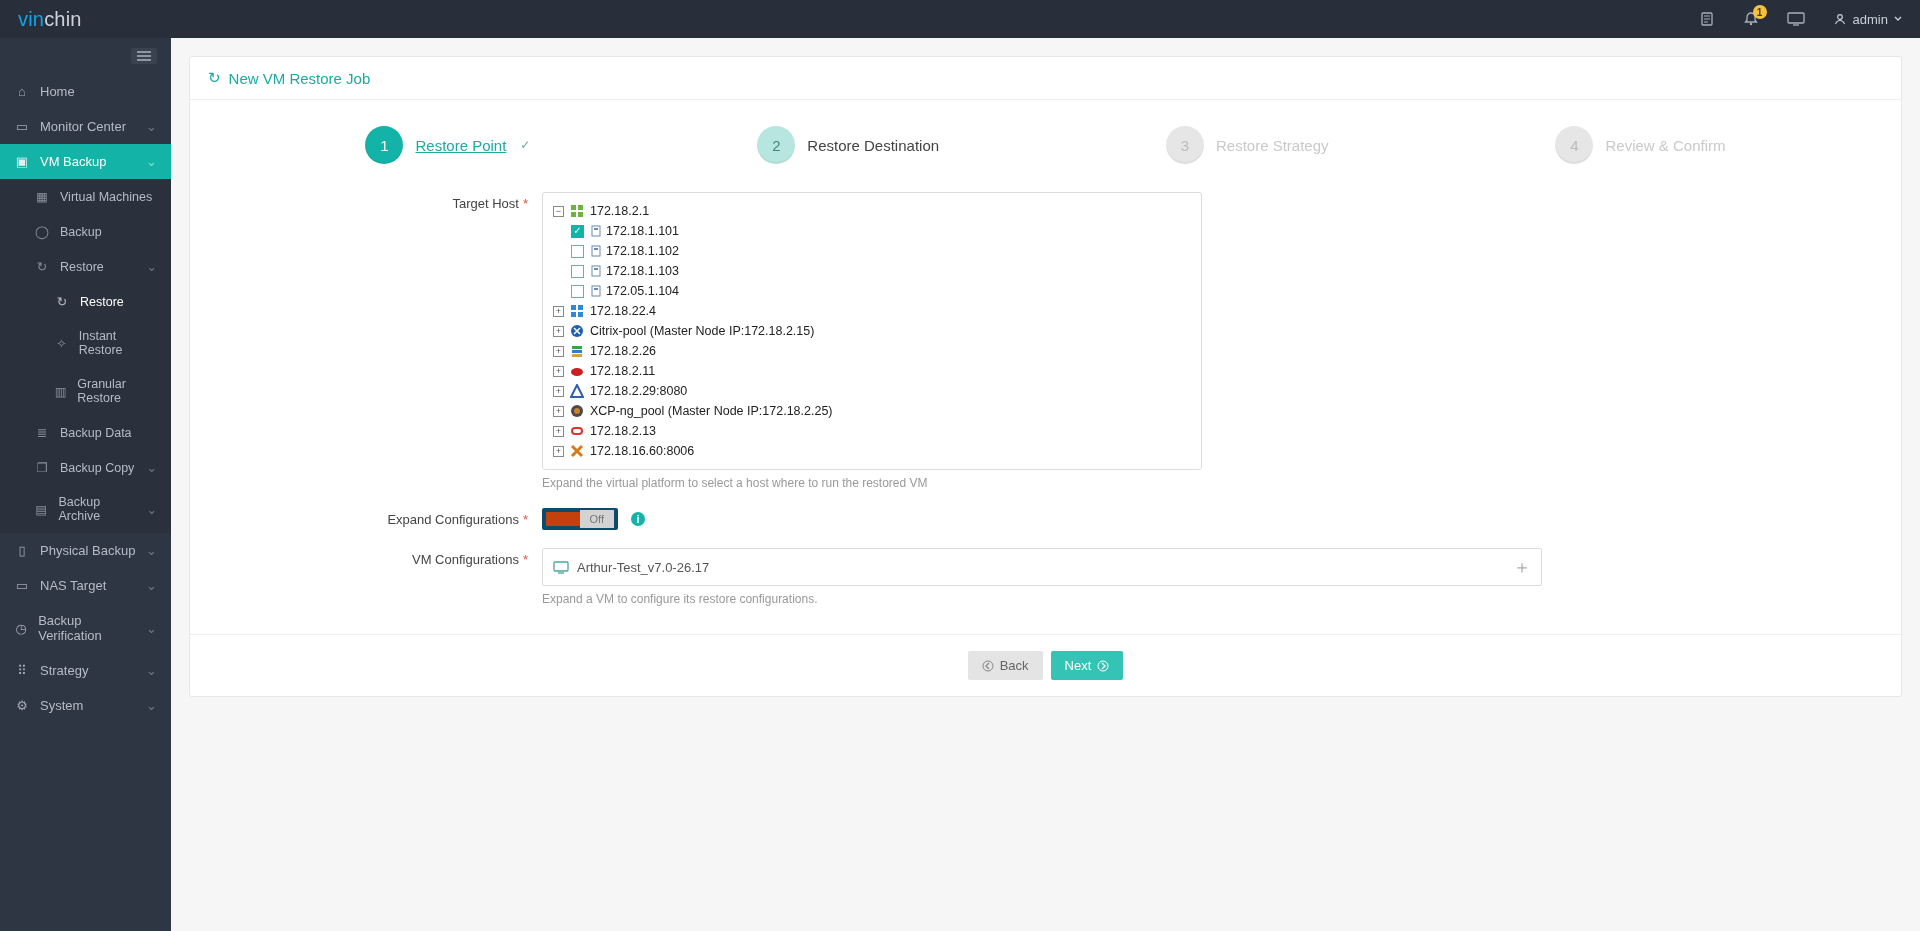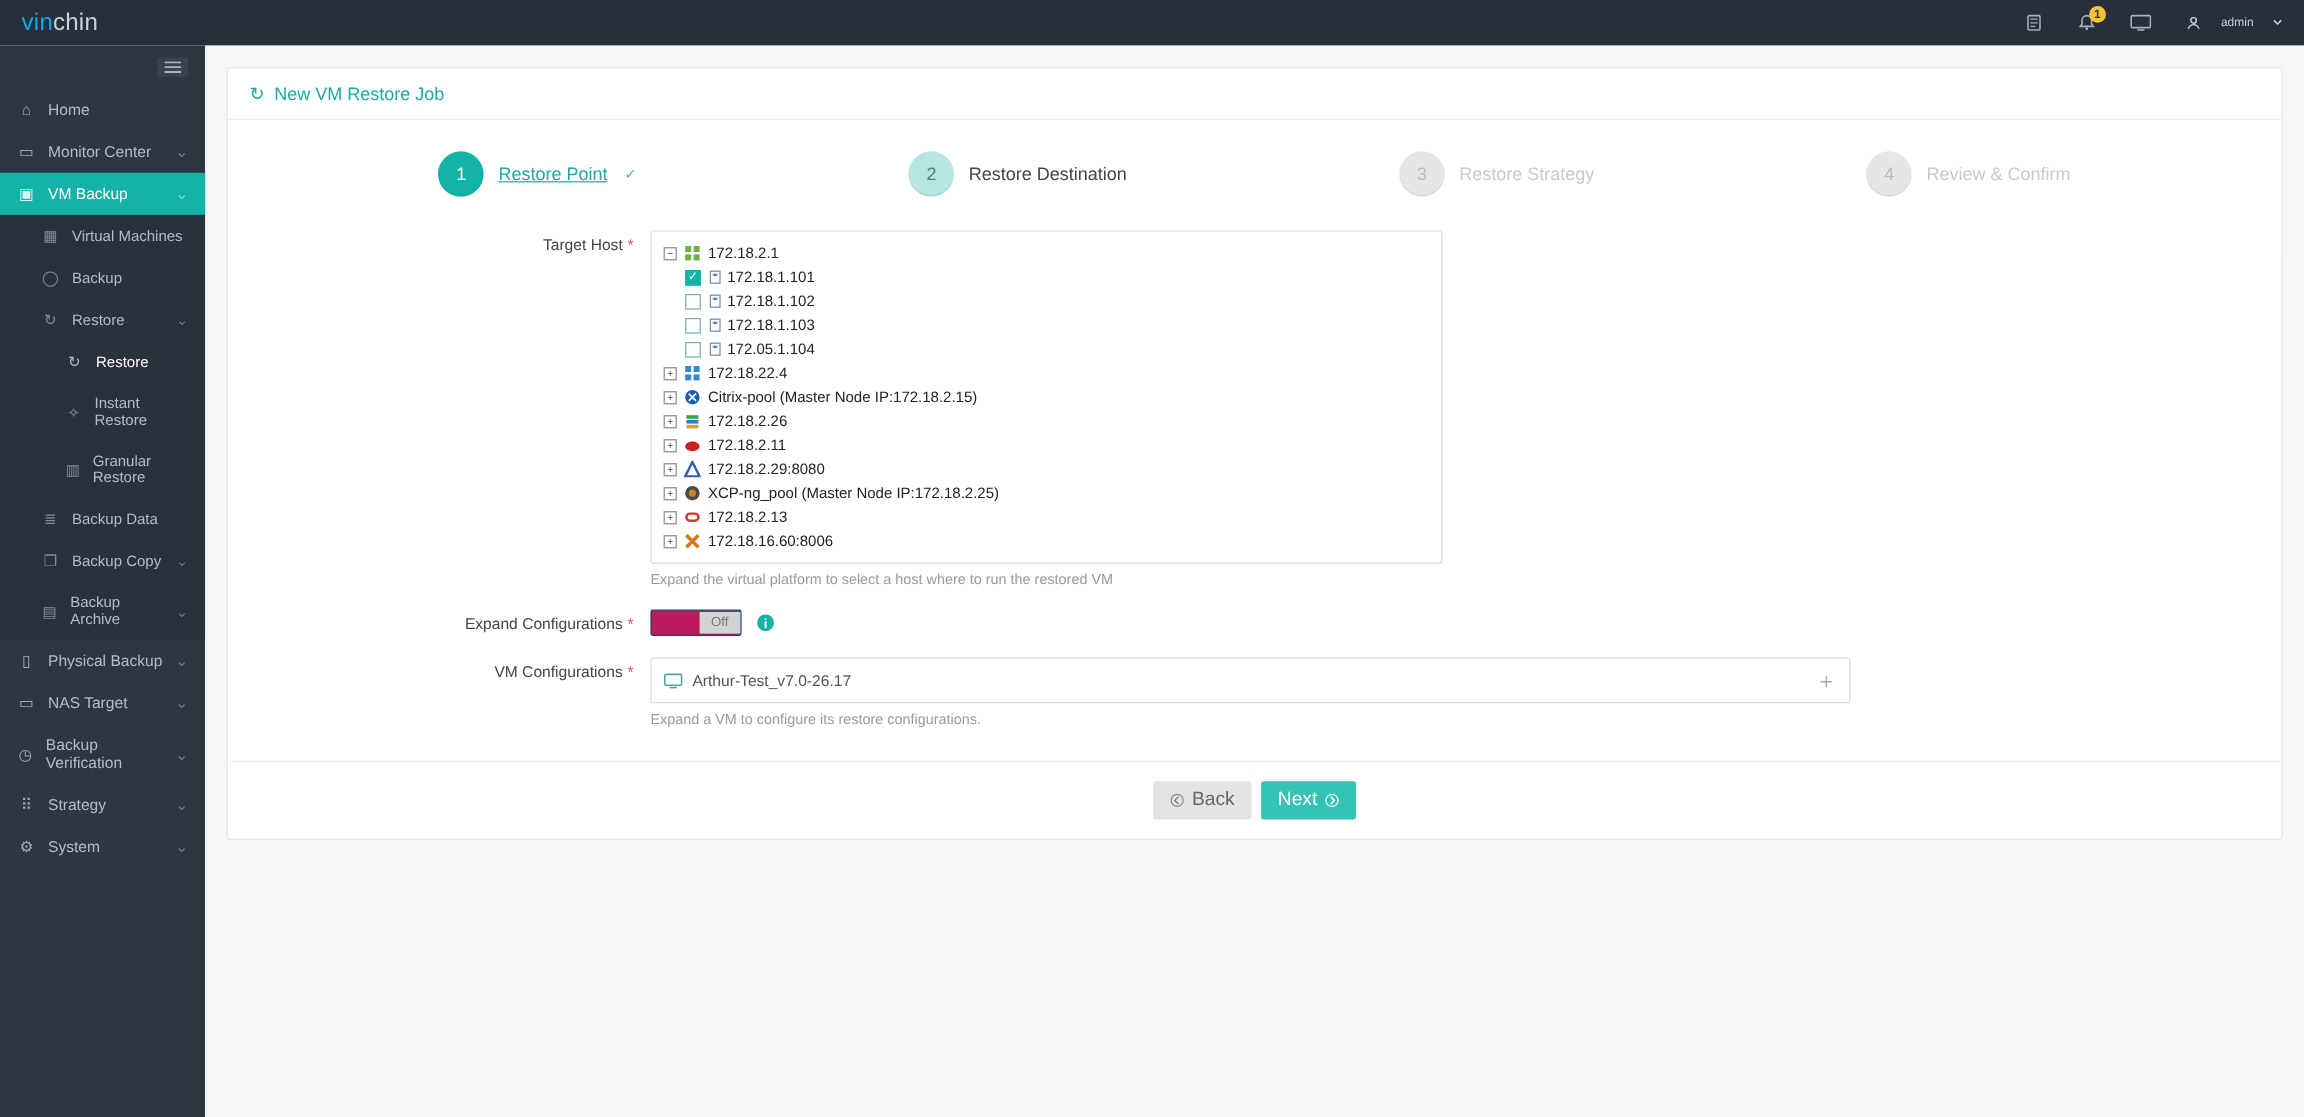--- a/index.html
+++ b/index.html
@@ -6,21 +6,21 @@
 html, body { height: 100%; }
 body { background: #f0f0f0; overflow: hidden; }
 .app { display: flex; flex-direction: column; height: 100vh; }
 .topbar { height: 38px; background: #292f3a; color: #c9d0da; display: flex; align-items: center; justify-content: space-between; padding: 0 18px; }
 .brand { display: flex; align-items: center; gap: 2px; }
 .brand .logo-text { font-size: 20px; font-weight: 300; color: #cdd3dc; letter-spacing: .2px; }
 .brand .logo-v { color: #0ea5e9; font-weight: 500; }
 .top-right { display: flex; align-items: center; gap: 28px; }
 .top-icon { color: #a7b0bd; cursor: pointer; position: relative; display: flex; align-items: center; }
 .badge-dot { position: absolute; top: -6px; right: -8px; background: #f6c23e; color: #473c0a; border-radius: 50%; font-size: 10px; width: 14px; height: 14px; display:flex;align-items:center;justify-content:center; font-weight:600;}
-.top-user { display:flex;align-items:center;gap:16px;font-size:10px;color:#c9d0da;cursor:pointer; }
+.top-user { display:flex;align-items:center;gap:6px;font-size:13px;color:#c9d0da;cursor:pointer; }
 
 .below-top { display:flex; flex:1; min-height:0; }
 .sidebar { width: 171px; background: #2f3643; color: #b5bcc5; display:flex;flex-direction:column; }
 .sidebar-toggle { display:flex;justify-content:flex-end;padding:10px 14px; }
 .sidebar-toggle .btn { background:#3a424f;color:#aab4c1;border:none;padding:3px 6px;border-radius:2px;cursor:pointer; }
 .sidebar-item { padding: 10px 14px; font-size: 13px; display:flex;align-items:center;gap:10px;cursor:pointer;position:relative;color:#b5bcc5; }
 .sidebar-item .ic { width:16px;text-align:center;opacity:.85; }
 .sidebar-item .chev { margin-left:auto;opacity:.5; }
 .sidebar-item.active { background:#14b3a8;color:#fff; }
 .sidebar-item.active::after { content:""; position:absolute;right:-10px;top:50%;transform:translateY(-50%);border:10px solid transparent;border-left-color:#14b3a8; }
@@ -58,29 +58,29 @@
 .tree-children.root { border-left:none;padding-left:0;margin-left:18px; }
 .tbox { width:11px;height:11px;border:1px solid #8a8a8a;background:#fff;display:inline-flex;align-items:center;justify-content:center;font-size:9px;color:#555;cursor:pointer;flex-shrink:0; }
 .tbox.with { line-height:9px; }
 .tcheck { width:13px;height:13px;border:1px solid #7aa;background:#fff;cursor:pointer;flex-shrink:0; }
 .tcheck.on { background:#14b3a8;border-color:#14b3a8; display:flex;align-items:center;justify-content:center; }
 .tcheck.on::after { content:"✓"; color:#fff;font-size:10px;line-height:10px; }
 .host-icon { width:12px;height:14px;display:inline-flex;align-items:center;justify-content:center;margin-left:2px;font-size:12px; }
 .hv-green svg rect { fill:#6db33f; }
 .plat { width:14px;height:14px;display:inline-flex;align-items:center;justify-content:center;margin:0 2px; }
 
-.toggle { width:76px;height:22px;border:1px solid #0c4a6e;display:flex;align-items:center;justify-content:flex-end;border-radius:2px;background:#be185d;cursor:pointer; }
+.toggle { width:76px;height:22px;border:4px solid #0c4a6e;display:flex;align-items:center;justify-content:flex-end;border-radius:2px;background:#c2410c;cursor:pointer; }
 .toggle .pill { background:#d3d3d3;color:#777;font-size:11px;padding:3px 10px; }
 .info-ic { color:#14b3a8;margin-left:12px;cursor:pointer;vertical-align:middle; }
 
 .vmconf { border:1px solid #dcdcdc;border-radius:2px;padding:6px 10px;display:flex;align-items:center;gap:8px;max-width:1000px;color:#555;font-size:13px; }
 .vmconf .plus { margin-left:auto;color:#aaa;font-size:18px;cursor:pointer;font-weight:300; }
 
 .panel-footer { border-top:1px solid #eee;padding:16px;display:flex;justify-content:center;gap:8px; }
-.btn { border:none;padding:7px 14px;font-size:16px;border-radius:2px;cursor:pointer;display:inline-flex;align-items:center;gap:6px; }
+.btn { border:none;padding:7px 14px;font-size:13px;border-radius:2px;cursor:pointer;display:inline-flex;align-items:center;gap:6px; }
 .btn.back { background:#e4e4e4;color:#666; }
 .btn.next { background:#34c3b4;color:#fff; }
 
 svg { display:block; }
 </style>
 </head>
 <body>
 
 <div class="app">
   <div class="topbar">

